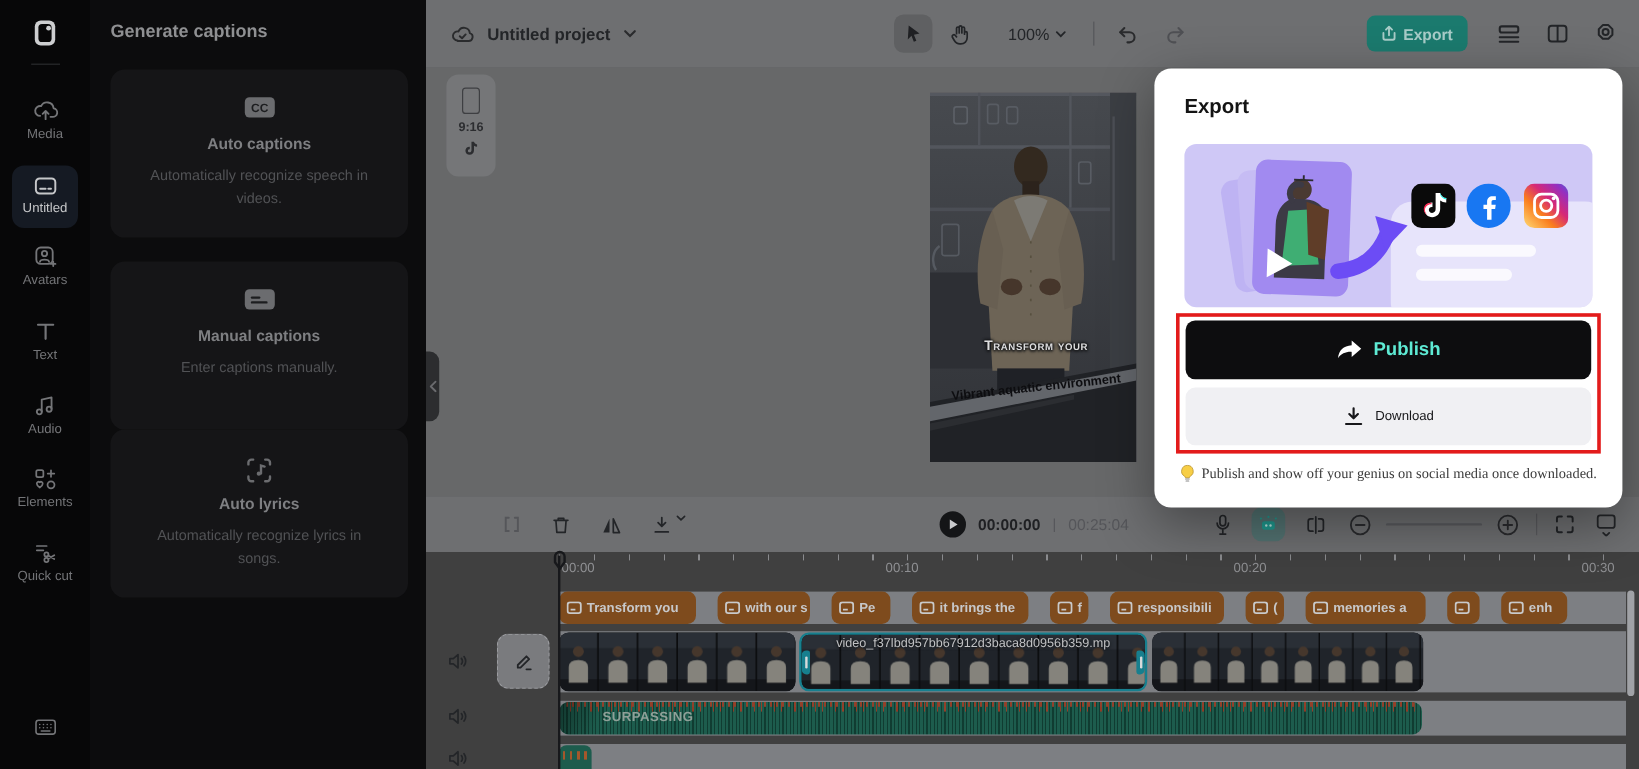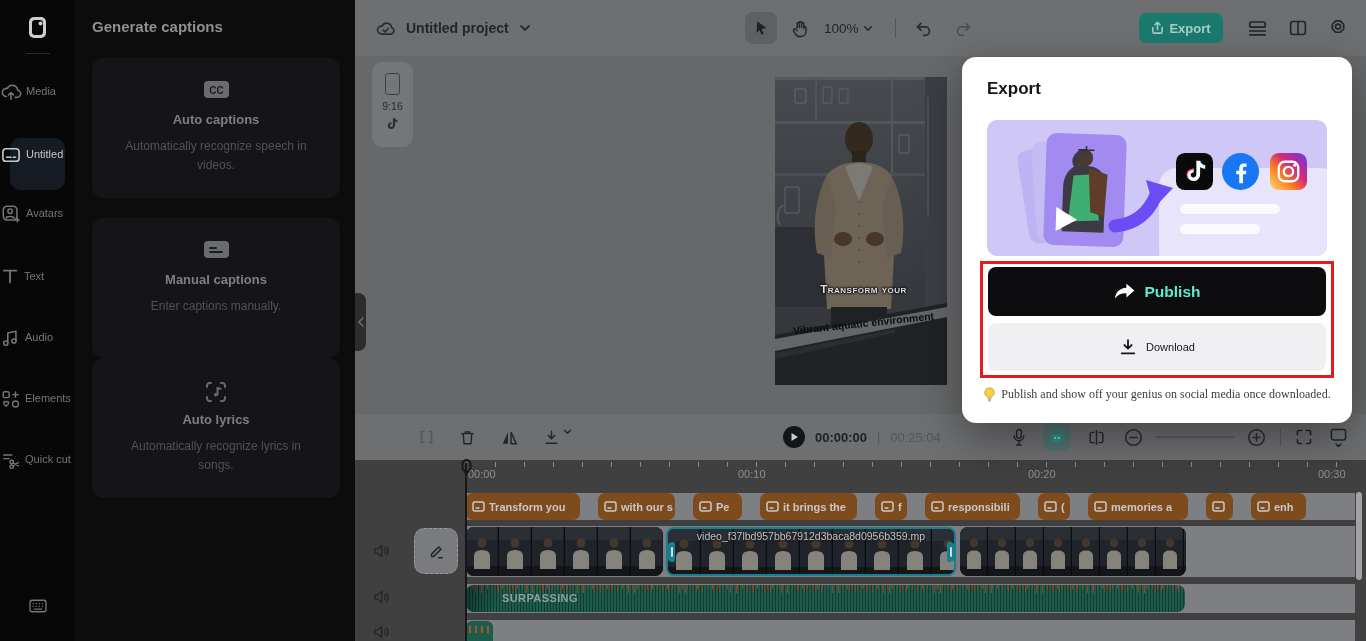--- a/index.html
+++ b/index.html
@@ -2,39 +2,39 @@
 <html><head>
 <meta charset="utf-8">
 <style>
   *{margin:0;padding:0;box-sizing:border-box}
   body{background:#111;font-family:"Liberation Sans",sans-serif}
   .stage{position:relative;width:1366px;height:641px;overflow:hidden;background:#67686a}
   .abs{position:absolute}
   svg{display:block}
   
   .rail{position:absolute;left:0;top:0;width:75px;height:641px;background:#070708;z-index:3}
-  .nav-item{position:absolute;left:0;width:75px;display:flex;flex-direction:row;align-items:center;gap:4px;color:#747578;font-size:11px;cursor:pointer;text-align:center;line-height:1.25}
+  .nav-item{position:absolute;left:0;width:75px;display:flex;flex-direction:column;align-items:center;gap:4px;color:#747578;font-size:11px;cursor:pointer;text-align:center;line-height:1.25}
   .nav-item.active{color:#c6c7c9}
   .nav-hl{position:absolute;left:10px;width:55px;height:52px;background:#151a23;border-radius:10px}
   
   .panel{position:absolute;left:75px;top:0;width:280px;height:641px;background:#0c0c0d;z-index:3}
   .pcard{position:absolute;left:17px;width:248px;height:140px;background:#151517;border-radius:12px;text-align:center;cursor:pointer}
   .pcard .t{margin-top:54px;font-size:13px;font-weight:bold;color:#7e7f82}
   .pcard .d{margin-top:10px;font-size:12px;color:#515255;line-height:1.6;padding:0 26px}
   .pcard .ic{position:absolute;left:0;right:0;top:22px;display:flex;justify-content:center}
   
   .topbar{position:absolute;left:355px;top:0;width:1011px;height:56px;background:#6e6f71}
   .tb-group{position:absolute;top:0;height:56px;display:flex;align-items:center}
   .tbtn{display:flex;align-items:center;justify-content:center;cursor:pointer}
   .export-btn{width:84px;height:30px;border-radius:7px;background:#1b7a6e;display:flex;align-items:center;justify-content:center;gap:5px;color:rgba(255,255,255,.62);font-size:13px;font-weight:bold;cursor:pointer}
   
   .canvas{position:absolute;left:355px;top:56px;width:1011px;height:358px;background:#676869}
   .ratio-card{position:absolute;left:17px;top:6px;width:41px;height:85px;background:#757678;border-radius:10px;display:flex;flex-direction:column;align-items:center;padding-top:11px;gap:5px;cursor:pointer}
   .ratio-card .frame{width:15px;height:22px;border:1.5px solid #3e3f42;border-radius:3px}
-  .ratio-card .lbl{font-size:10.5px;color:#2c2d30;font-weight:normal}
+  .ratio-card .lbl{font-size:10.5px;color:#2c2d30;font-weight:bold}
   .collapse{position:absolute;left:0;top:237px;width:11px;height:58px;background:#2c2d2f;border-radius:0 8px 8px 0;display:flex;align-items:center;justify-content:center;color:#6a6b6e;font-size:11px;cursor:pointer}
   .preview{position:absolute;left:420px;top:21px;width:177px;height:308px;overflow:hidden;cursor:pointer}
   .cap-top{position:absolute;left:0;right:0;top:206px;text-align:center;font-size:11.5px;font-weight:bold;font-variant:small-caps;color:#dededf;text-shadow:0 1px 2px #17181a,0 -1px 2px #17181a,1px 0 2px #17181a,-1px 0 2px #17181a;letter-spacing:.5px}
   .cap-bot{position:absolute;left:-4px;right:-4px;top:240px;text-align:center;font-size:10.5px;font-weight:bold;color:#0d0d10;transform:rotate(-6deg)}
   
   .tltb{position:absolute;left:355px;top:414px;width:1011px;height:46px;background:#6e6f71}
   .tl{position:absolute;left:355px;top:460px;width:1011px;height:181px;background:#404040}
   .lane{position:absolute;left:111px;width:889px;background:#7d7f83}
   .ruler-label{position:absolute;top:8px;font-size:11px;color:#8e8f92}
   .ticks{position:absolute;left:111px;width:890px;top:2px;height:5px;background:repeating-linear-gradient(90deg,#8a8b8e 0 1px,transparent 1px 29px)}
@@ -211,21 +211,21 @@
       <div class="tbtn" style="width:32px;height:32px;background:#5f6062;border-radius:8px">
         <svg width="18" height="18" viewBox="0 0 24 24" fill="#1f2023">
             <path d="M7 3l12 9-6.2 1.3L15.5 20l-2.8 1.1-2.6-6.6L6 18.6z"></path>
           </svg>
       </div>
       <div class="tbtn" style="margin-left:13px">
         <svg width="19" height="19" viewBox="0 0 24 24" fill="none" stroke="#232528" stroke-width="1.8" stroke-linecap="round" stroke-linejoin="round">
             <path d="M9 11.5V5.8a1.4 1.4 0 0 1 2.8 0v4.9M11.8 10.5V4.6a1.4 1.4 0 0 1 2.8 0v5.9M14.6 10.7V5.8a1.4 1.4 0 0 1 2.8 0v6.2M17.4 12v-1.3a1.4 1.4 0 0 1 2.8 0v4.8c0 3.8-2.8 6.7-6.7 6.7h-1c-2.8 0-4.6-1.4-6-3.8l-2-3.5a1.8 1.8 0 0 1 3-1.8l1.5 1.7"></path>
           </svg>
       </div>
-      <div class="tbtn" style="margin-left:15px;gap:4px">
+      <div class="tbtn" style="margin-left:31px;gap:4px">
         <span style="font-size:13.5px;color:#232528">100%</span>
         <svg width="10" height="7" viewBox="0 0 12 8" fill="none" stroke="#232528" stroke-width="1.8" stroke-linecap="round">
             <path d="M2 2l4 4 4-4"></path>
           </svg>
       </div>
       <div style="margin-left:22px;width:1.5px;height:20px;background:#55565a"></div>
       <div class="tbtn" style="margin-left:18px">
         <svg width="19" height="17" viewBox="0 0 22 20" fill="none" stroke="#2a2b2d" stroke-width="2" stroke-linecap="round" stroke-linejoin="round">
             <path d="M8 4 4 8l4 4"></path>
             <path d="M4 8h9a5 5 0 0 1 0 10h-2"></path>

